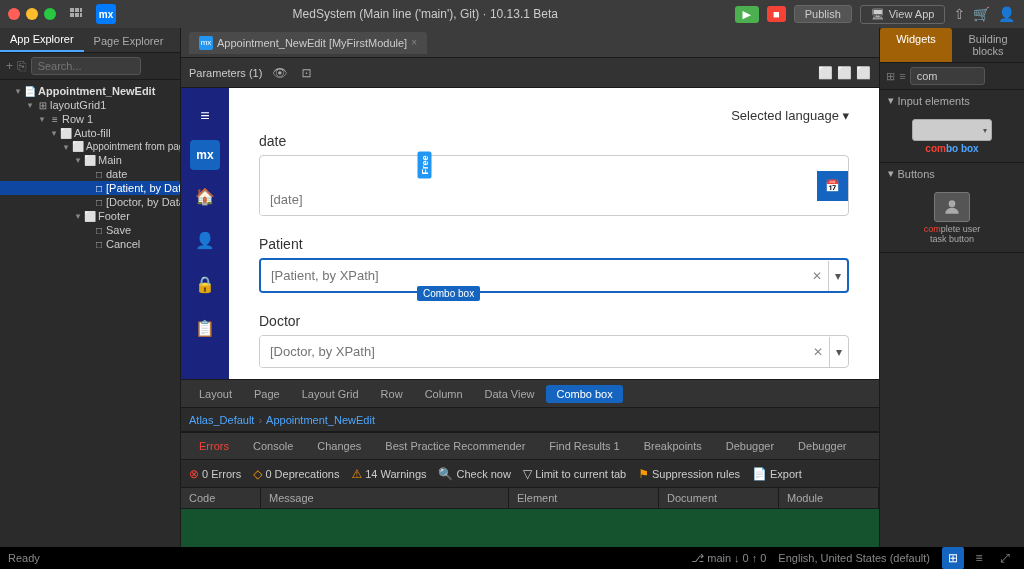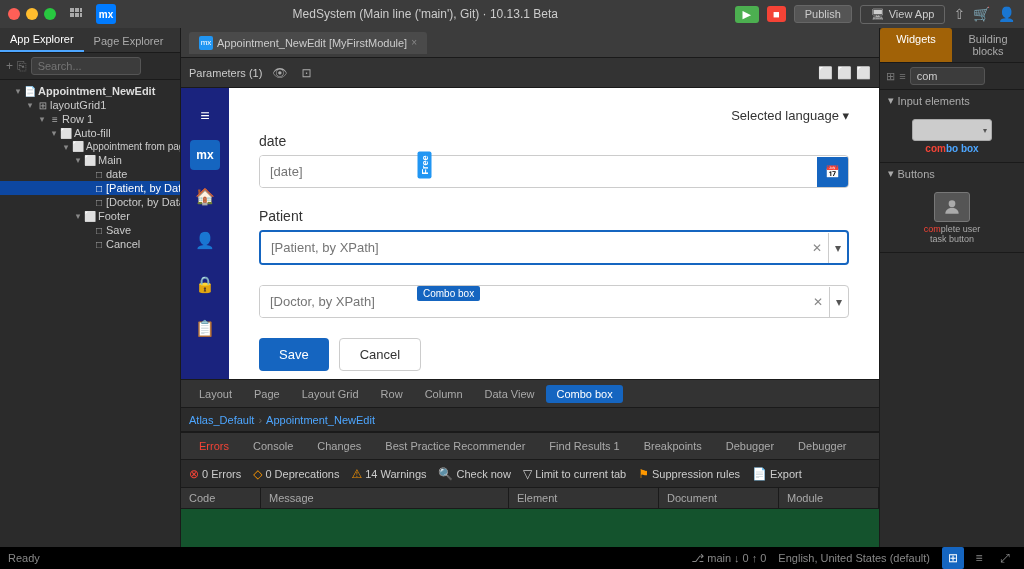--- a/index.html
+++ b/index.html
@@ -74,21 +74,21 @@
     
     .form-content { flex: 1; background: white; padding: 20px 30px; overflow-y: auto; }
     .form-header { display: flex; justify-content: flex-end; margin-bottom: 10px; }
     .lang-selector { font-size: 13px; color: #333; cursor: pointer; display: flex; align-items: center; gap: 4px; }
     
     .free-badge { position: absolute; top: 70px; left: 230px; background: #2196f3; color: white; font-size: 9px; font-weight: bold; padding: 2px 4px; transform: rotate(-90deg); transform-origin: center; z-index: 10; border-radius: 2px; }
 
     .field-group { margin-bottom: 20px; }
     .field-label { font-size: 14px; color: #333; margin-bottom: 6px; font-weight: 500; }
     .field-input-row { display: flex; align-items: center; width: 100%; border: 1px solid #ccc; border-radius: 4px; overflow: hidden; }
-    .field-input-row input { flex: 1; border: none; padding: 8px 10px; font-size: 13px; color: #555; outline: none; }
+    .field-input-row input { flex: 1; border: none; padding: 8px 10px; font-size: 13px; color: #555; outline: none; margin-top: 28px; }
     .field-input-icon { padding: 8px; color: #666; cursor: pointer; background: #f5f5f5; border-left: 1px solid #ccc; }
     
     .combo-tooltip { background: #1565c0; color: white; font-size: 10px; padding: 2px 6px; border-radius: 2px; position: absolute; top: 198px; left: 236px; z-index: 20; white-space: nowrap; }
 
     .patient-field-wrapper { border: 2px solid #1565c0; border-radius: 4px; display: flex; align-items: center; overflow: hidden; margin-bottom: 12px; }
     .patient-field-input { flex: 1; border: none; padding: 8px 10px; font-size: 13px; color: #555; outline: none; }
     .patient-field-actions { display: flex; align-items: center; }
     .field-clear { padding: 8px 6px; cursor: pointer; color: #888; }
     .field-dropdown { padding: 8px 6px; cursor: pointer; color: #555; border-left: 1px solid #ccc; }
 
@@ -398,20 +398,21 @@
           <div class="patient-field-wrapper">
             <input type="text" class="patient-field-input" placeholder="[Patient, by XPath]" style="">
             <div class="patient-field-actions">
               <span class="field-clear">✕</span>
               <span class="field-dropdown">▾</span>
             </div>
           </div>
         </div>
 
         <div class="field-group">
+          <div class="field-label">Doctor</div>
           <div class="doctor-field-wrapper">
             <input type="text" class="patient-field-input" placeholder="[Doctor, by XPath]" style="">
             <div class="patient-field-actions">
               <span class="field-clear">✕</span>
               <span class="field-dropdown">▾</span>
             </div>
           </div>
         </div>
 
         <div class="form-actions">

